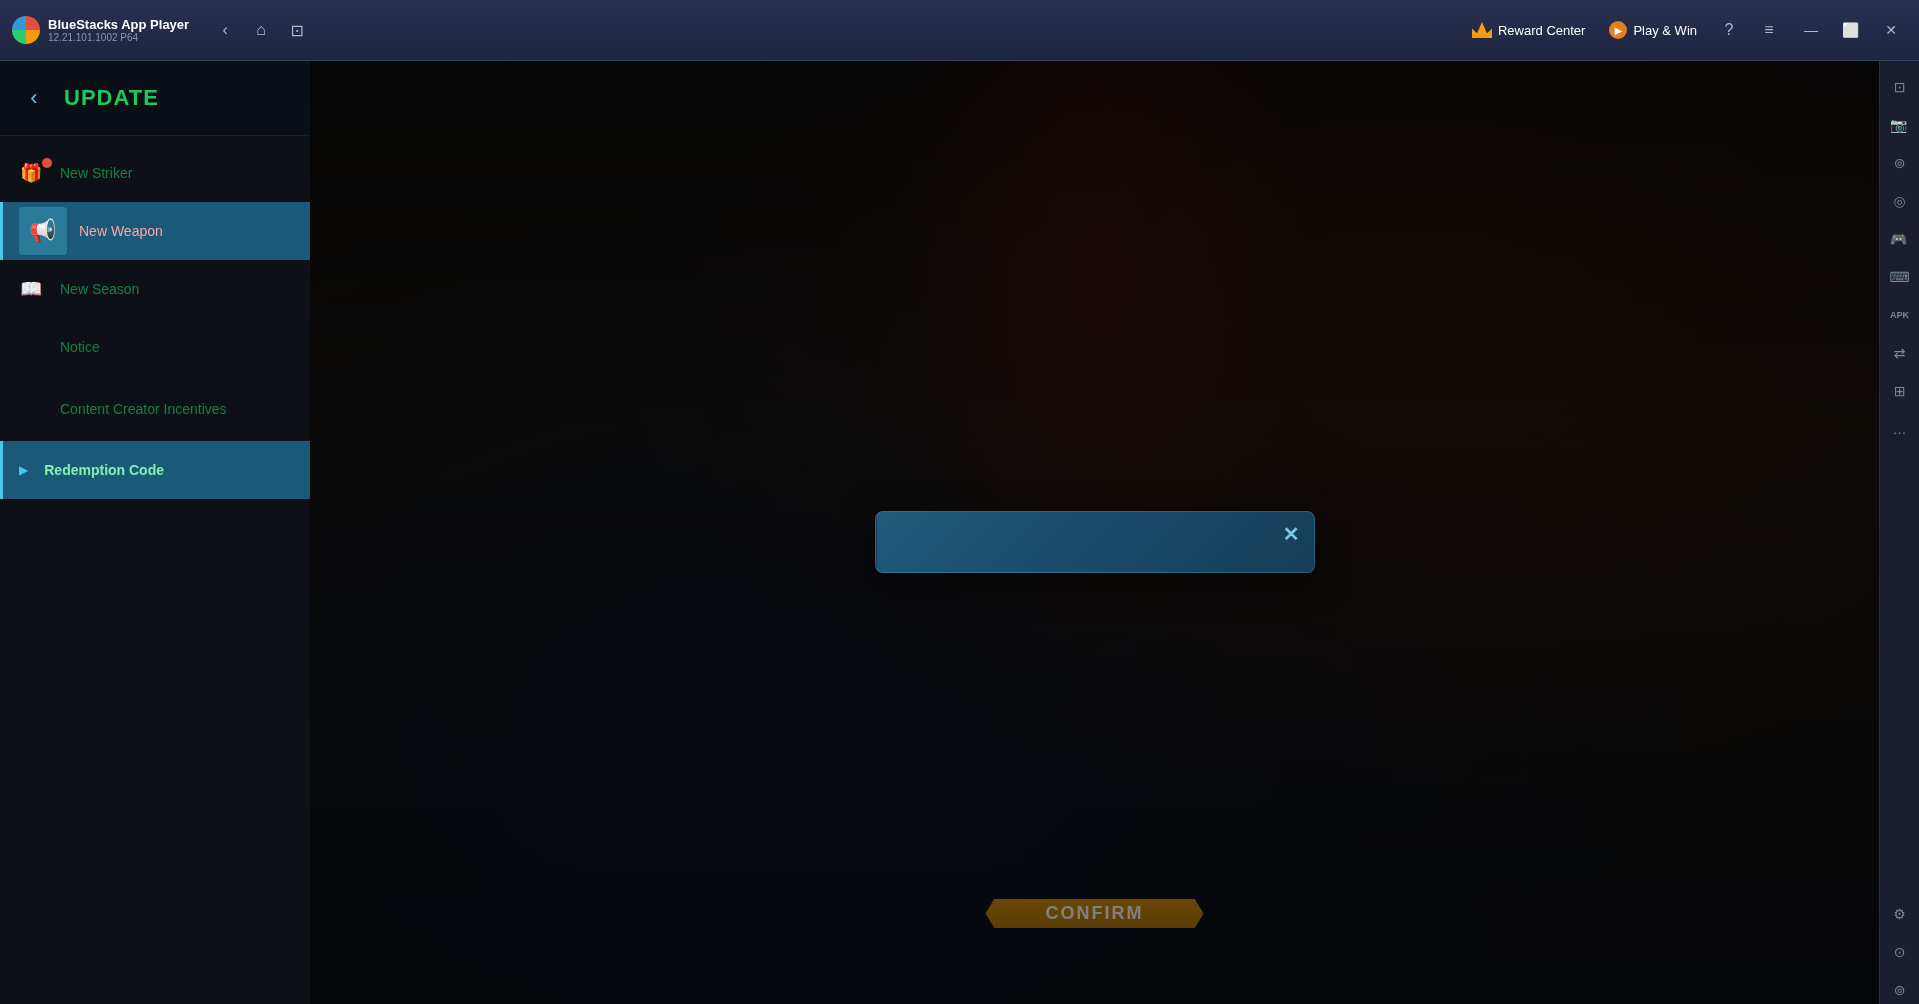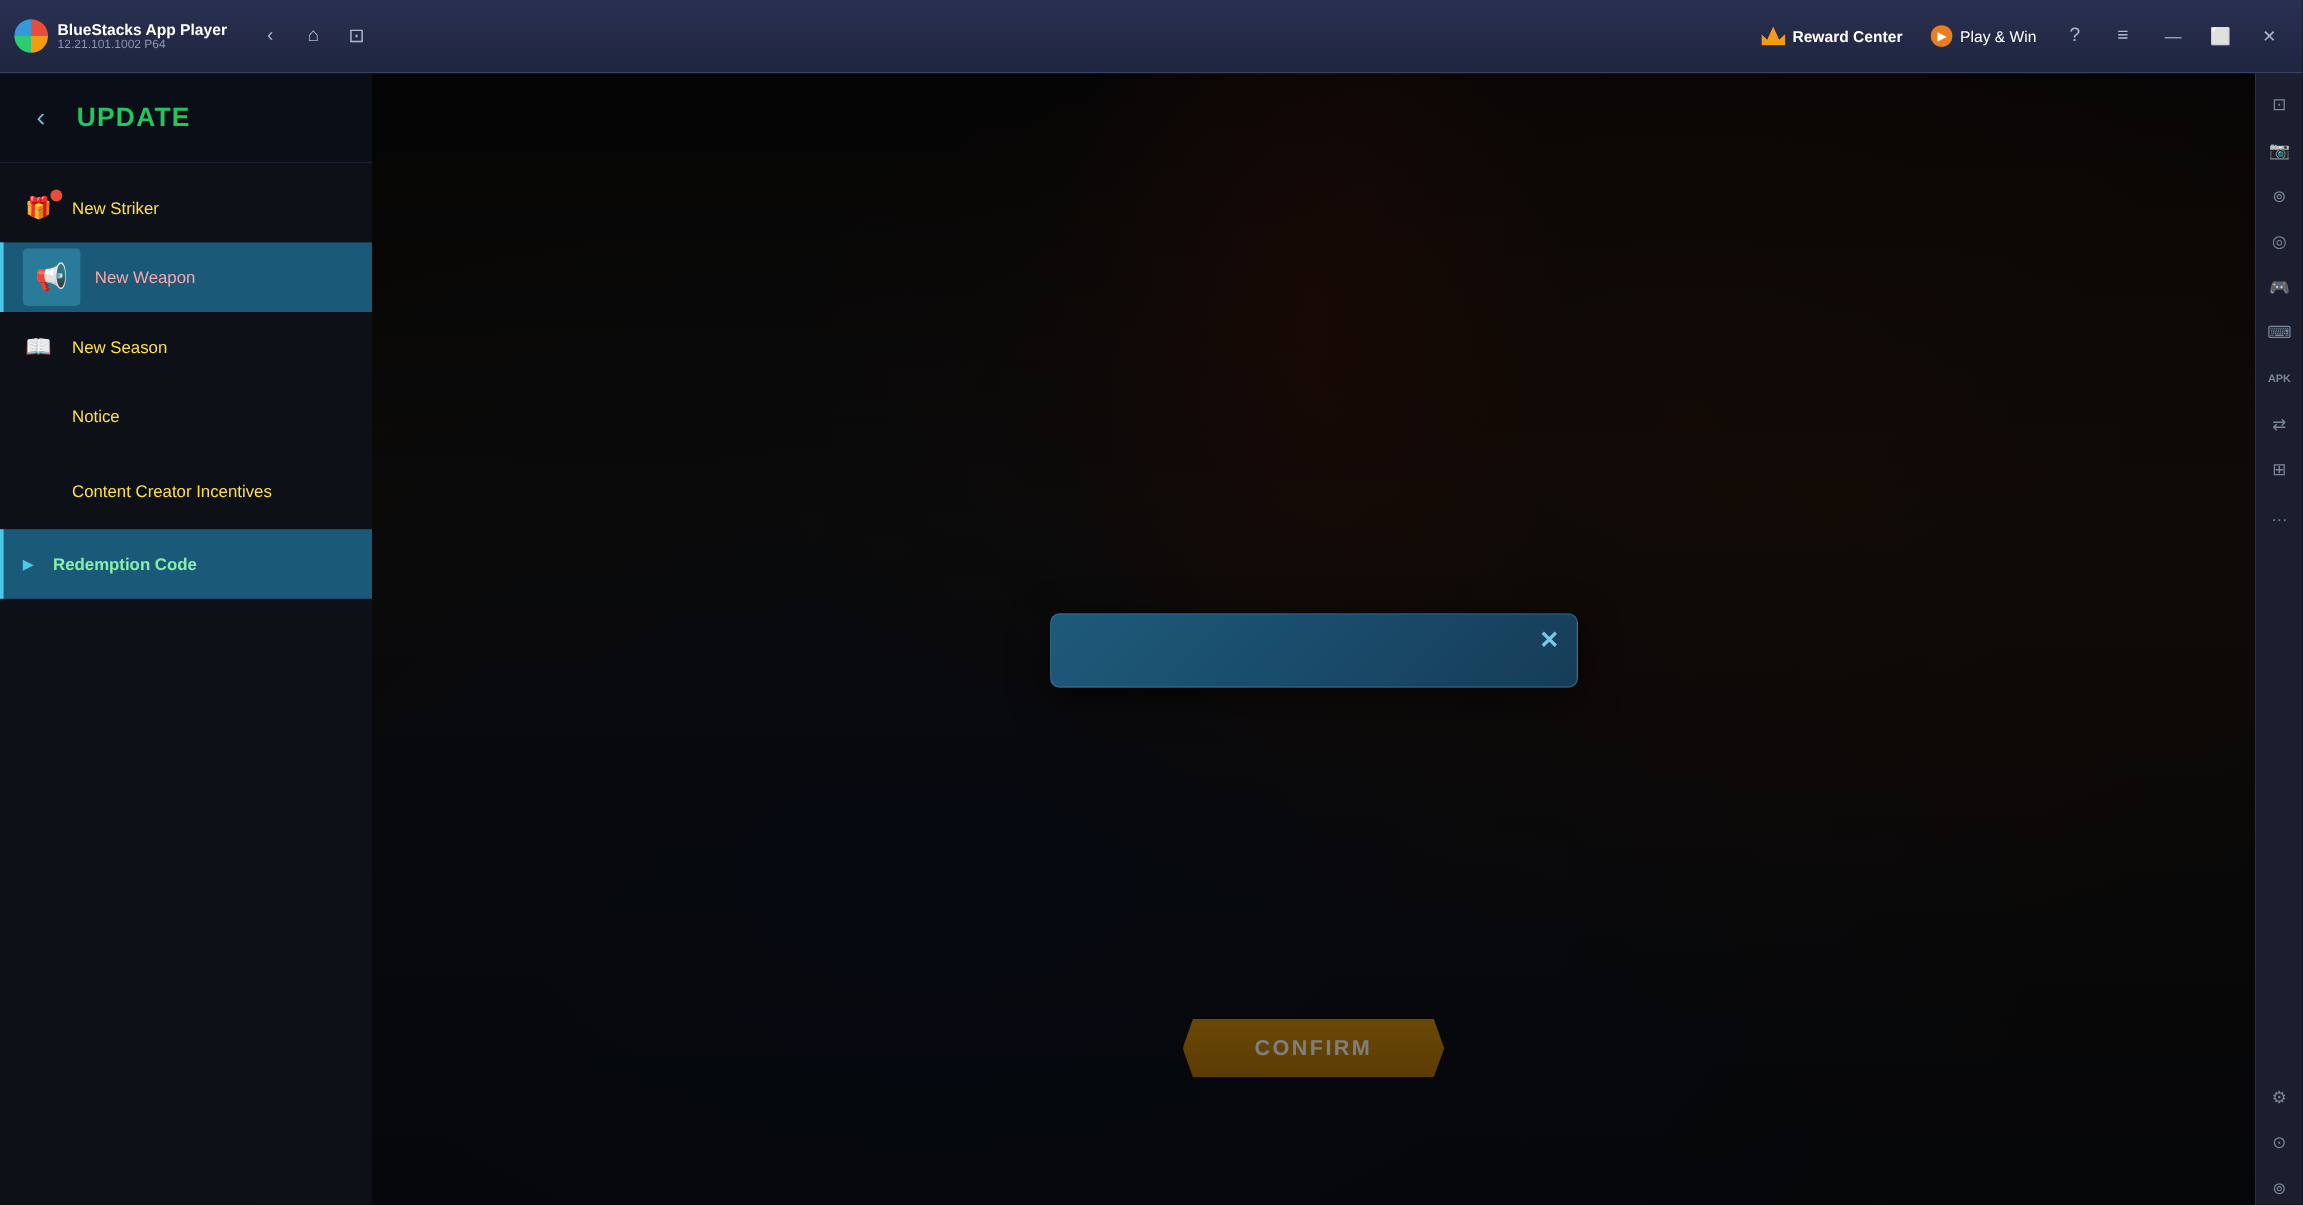--- a/index.html
+++ b/index.html
@@ -85,21 +85,21 @@
       display: flex;
       align-items: center;
       gap: 6px;
       background: none;
       border: none;
       cursor: pointer;
       padding: 4px 10px;
       border-radius: 4px;
       color: #fff;
       font-size: 13px;
-      font-weight: 700;
+      font-weight: 400;
     }
 
     .crown-icon {
       width: 20px;
       height: 16px;
       background: #f39c12;
       clip-path: polygon(0% 100%, 0% 40%, 25% 70%, 50% 0%, 75% 70%, 100% 40%, 100% 100%);
     }
 
     .play-win-btn {
@@ -233,21 +233,21 @@
       height: 32px;
       display: flex;
       align-items: center;
       justify-content: center;
       color: #7ab8d4;
       font-size: 18px;
       flex-shrink: 0;
     }
 
     .sidebar-item-label {
-      color: #fde047;
+      color: #15803d;
       font-size: 14px;
       font-weight: 500;
     }
 
     .sidebar-item.active .sidebar-item-label {
       color: #fca5a5;
     }
 
     .red-dot {
       width: 10px;
@@ -376,26 +376,26 @@
       color: #e8f4fa;
       font-size: 22px;
       font-weight: 600;
       text-align: center;
       line-height: 1.4;
     }
 
     
     .confirm-btn-game {
       position: absolute;
-      bottom: 118px;
+      bottom: 88px;
       left: 50%;
       transform: translateX(-50%);
       background: linear-gradient(to bottom, #d4900a, #b8780a);
       border: none;
-      padding: 14px 60px;
+      padding: 4px 60px;
       color: #fff;
       font-size: 18px;
       font-weight: 700;
       letter-spacing: 2px;
       cursor: pointer;
       clip-path: polygon(4% 0%, 96% 0%, 100% 50%, 96% 100%, 4% 100%, 0% 50%);
       z-index: 45;
       margin-top: 20px;
     }
   </style>

